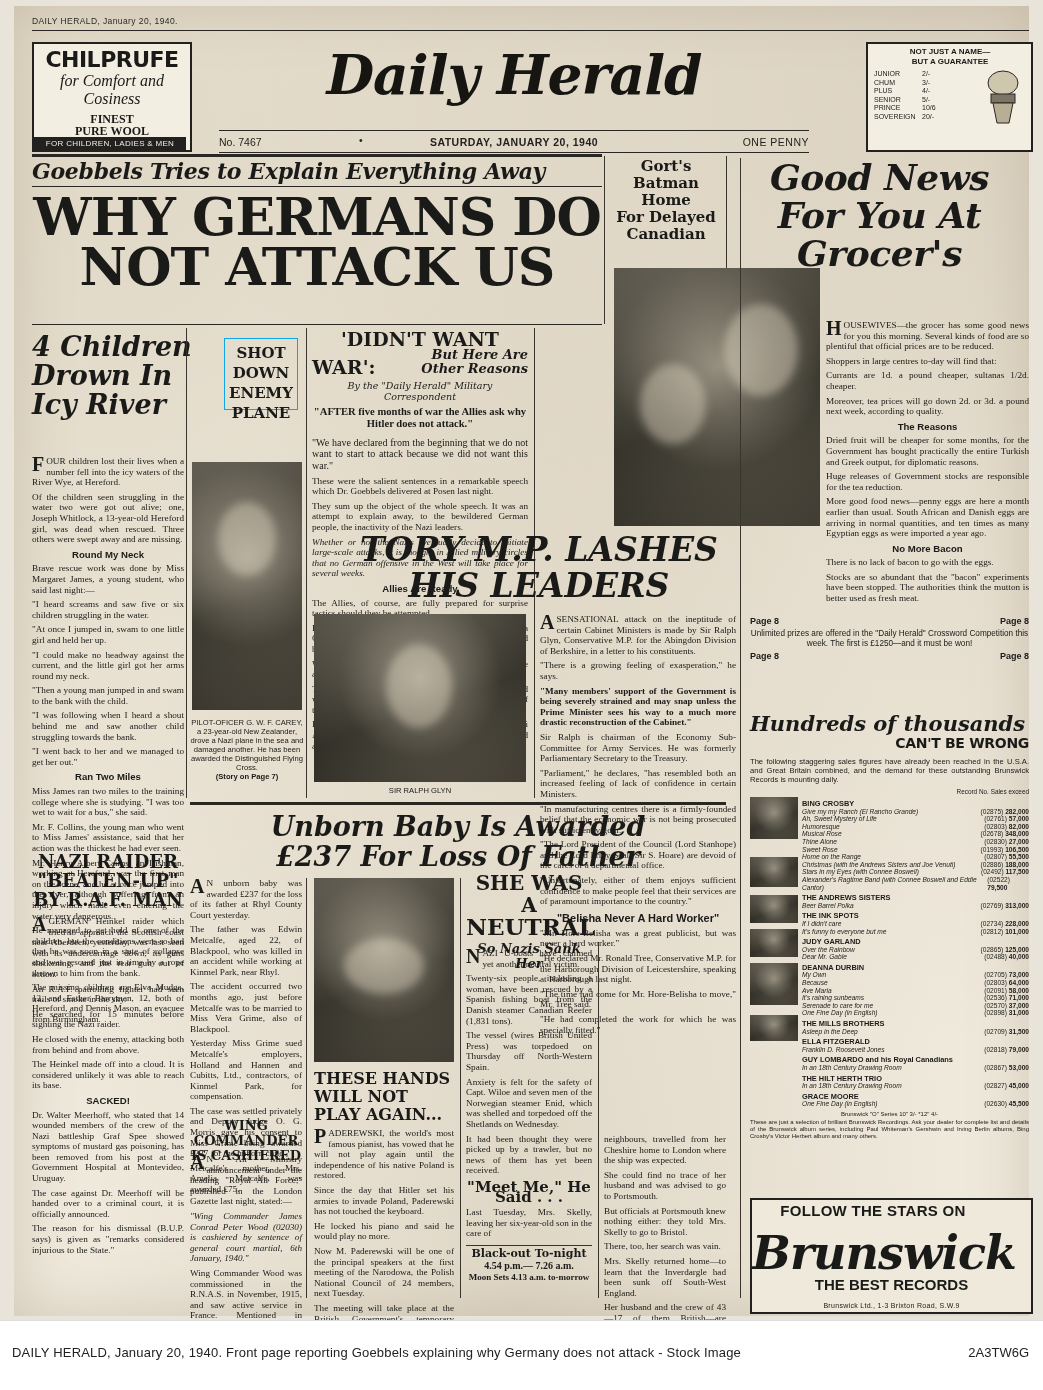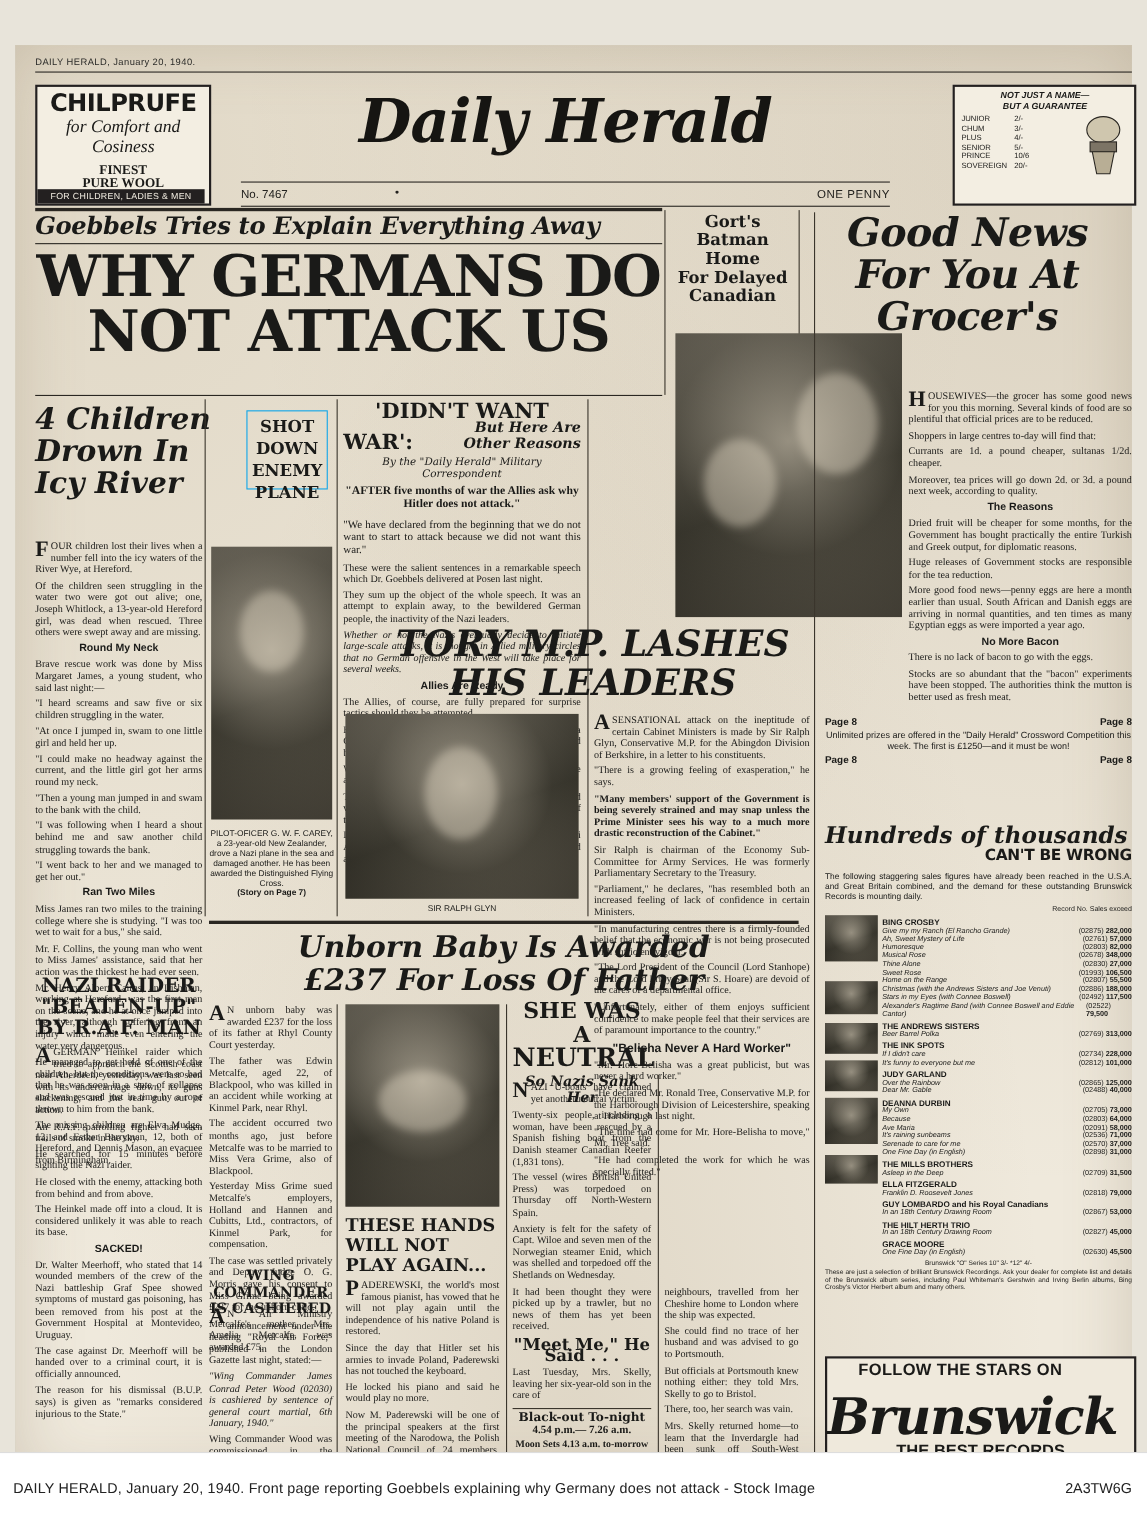--- a/index.html
+++ b/index.html
@@ -1,19 +1,19 @@
 <!DOCTYPE html>
 <html><head>
 <meta charset="utf-8">
 <style>
   html,body{margin:0;padding:0;background:#f2f0ec;}
   body{width:1043px;height:1390px;font-family:"Liberation Serif",serif;color:#1a1a18;}
   .page{position:relative;width:1043px;height:1390px;background:#e8e4da;overflow:hidden;}
   .paper{position:absolute;left:14px;top:6px;width:1015px;height:1310px;background:#efe9dc;
-         box-shadow:inset 0 0 60px rgba(120,100,70,.25);margin-top:35px;}
+         box-shadow:inset 0 0 60px rgba(120,100,70,.25);}
   .grain{position:absolute;inset:0;pointer-events:none;
          background:
            radial-gradient(ellipse at 10% 10%, rgba(160,140,100,.18), transparent 60%),
            radial-gradient(ellipse at 92% 6%, rgba(150,130,95,.22), transparent 55%),
            radial-gradient(ellipse at 50% 98%, rgba(150,130,95,.18), transparent 60%);}
   .fstrip{position:absolute;left:0;top:1320px;width:1043px;height:70px;background:#ffffff;
           border-top:1px solid #ddd;}
   .fstrip .txt{position:absolute;left:12px;top:24px;font-family:"Liberation Sans",sans-serif;
                font-size:13px;color:#222;letter-spacing:.2px;}
   .fstrip .code{position:absolute;right:14px;top:24px;font-family:"Liberation Sans",sans-serif;
@@ -39,21 +39,21 @@
            font-weight:bold;font-size:22px;letter-spacing:-.5px;}
   .adL .l2{position:absolute;left:4px;top:28px;width:148px;text-align:center;font-style:italic;font-size:16px;}
   .adL .l3{position:absolute;left:4px;top:46px;width:148px;text-align:center;font-style:italic;font-size:16px;}
   .adL .l4{position:absolute;left:4px;top:68px;width:148px;text-align:center;font-weight:bold;font-size:12px;}
   .adL .l5{position:absolute;left:4px;top:80px;width:148px;text-align:center;font-weight:bold;font-size:12px;}
   .adL .bar{position:absolute;left:0;bottom:0;width:152px;background:#232020;color:#f3eee2;
             font-family:"Liberation Sans",sans-serif;font-size:8px;text-align:center;padding:2px 0;letter-spacing:.3px;}
 
   .adR{position:absolute;left:852px;top:36px;width:163px;height:106px;border:2px solid #232020;background:#f3eee2;}
   .adR .hd{position:absolute;left:4px;top:3px;width:156px;font-family:"Liberation Sans",sans-serif;
-           font-size:8px;font-weight:bold;text-align:center;line-height:10px;font-style:italic;}
+           font-size:8px;font-weight:bold;text-align:center;line-height:10px;}
   .adR .list{position:absolute;left:6px;top:26px;font-family:"Liberation Sans",sans-serif;font-size:7px;line-height:8.6px;}
   .adR .list i{font-style:normal;display:inline-block;width:48px;}
   .brush{position:absolute;right:6px;top:26px;width:44px;height:54px;}
 
   
   .banner{position:absolute;left:18px;top:152px;width:570px;height:26px;}
   .banner .t{font-family:"DejaVu Serif",serif;font-style:italic;font-weight:bold;font-size:22px;letter-spacing:-.3px;}
   .topstory{position:absolute;left:18px;top:186px;width:570px;text-align:center;}
   .topstory .h{font-family:"DejaVu Serif",serif;font-weight:bold;font-size:52px;line-height:50px;letter-spacing:-1px;}
 
@@ -126,20 +126,21 @@
     <div class="mast">
       <div class="title">
         <span>Daily</span>
         <span>Herald</span>
       </div>
     </div>
     <div class="rule" style="left:205px;top:124px;width:590px;height:1px;"></div>
     <div class="mastinfo">
       <div class="no">No. 7467</div>
       <div class="dot">•</div>
+      <div class="date">SATURDAY, JANUARY 20, 1940</div>
       <div class="price">ONE PENNY</div>
     </div>
     <div class="rule" style="left:205px;top:146px;width:590px;height:1px;"></div>
 
     <div class="adR">
       <div class="hd">
         <span>NOT JUST A NAME—</span><br>
         <span>BUT A GUARANTEE</span>
       </div>
       <div class="list">

